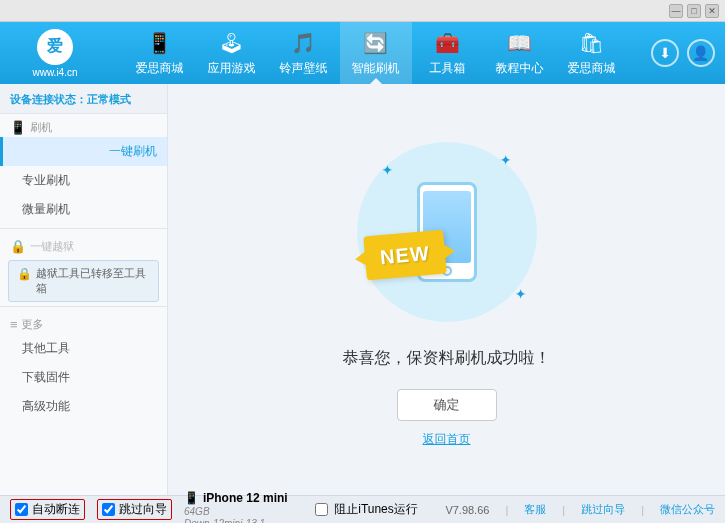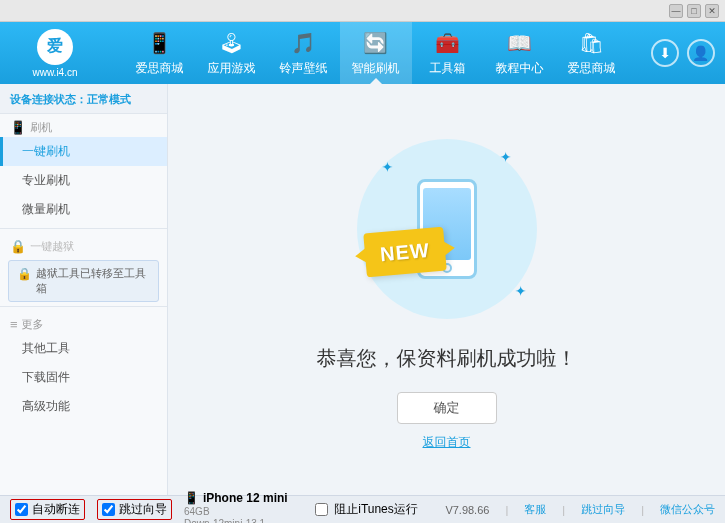--- a/index.html
+++ b/index.html
@@ -141,20 +141,21 @@
       font-size: 12px;
       color: #555;
       cursor: pointer;
       display: flex; align-items: center;
     }
     .sidebar-item.active {
       background: #dceeff;
       color: #1a9fde;
       border-left: 3px solid #1a9fde;
       padding-left: 19px;
+      justify-content: flex-end;
     }
     .sidebar-divider {
       height: 1px;
       background: #e0e6ed;
       margin: 4px 0;
     }
     .sidebar-info-box {
       margin: 4px 8px;
       background: #e8f0f8;
       border: 1px solid #c5d8ef;
@@ -260,21 +261,21 @@
     .star {
       position: absolute;
       color: #1a9fde;
       font-size: 14px;
     }
     .star1 { top: 30px; left: 35px; }
     .star2 { top: 20px; right: 35px; }
     .star3 { bottom: 30px; right: 20px; }
 
     .success-text {
-      font-size: 20px;
+      font-size: 16px;
       color: #333;
       margin-bottom: 20px;
       font-weight: normal;
     }
     .confirm-btn {
       width: 100px;
       height: 32px;
       background: #fff;
       border: 1px solid #ccc;
       border-radius: 4px;
@@ -322,20 +323,21 @@
     }
     .device-name {
       font-size: 12px;
       color: #1a9fde;
       font-weight: bold;
       display: flex; align-items: center; gap: 4px;
     }
     .device-sub {
       font-size: 10px;
       color: #888;
+      font-style: italic;
     }
     .bottom-right {
       display: flex;
       align-items: center;
       gap: 16px;
       font-size: 11px;
       color: #666;
     }
     .bottom-sep { color: #bbb; }
 

